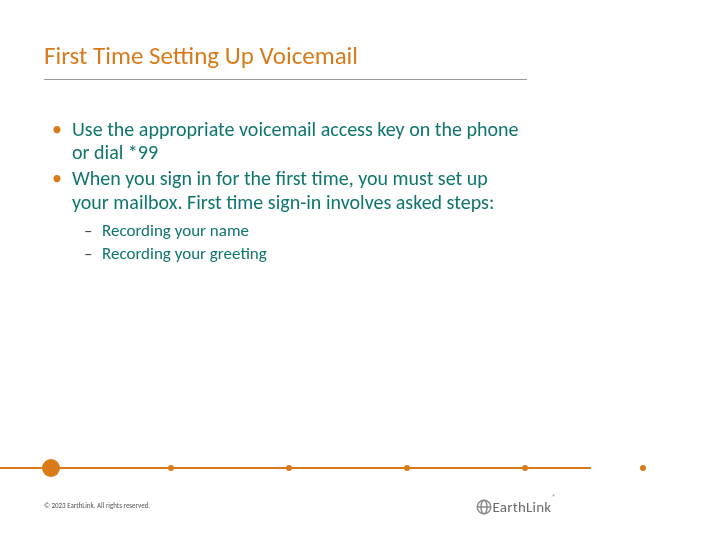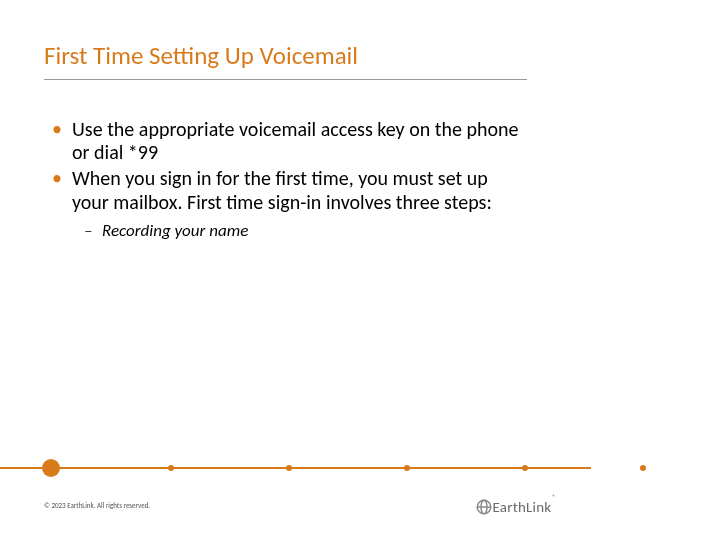--- a/index.html
+++ b/index.html
@@ -25,21 +25,21 @@
   }
   .title-rule {
     border: none;
     border-top: 1px solid #9a9a9a;
     margin-top: 8px;
     width: 100%;
   }
   .content {
     margin-top: 38px;
     font-size: 20px;
-    color: #000000;
+    color: #0f766e;
     line-height: 1.18;
   }
   ul.level1 {
     list-style: none;
     padding-left: 0;
   }
   ul.level1 > li {
     position: relative;
     padding-left: 28px;
     margin-bottom: 2px;
@@ -53,21 +53,20 @@
     font-size: 20px;
     line-height: 1.18;
   }
   ul.level2 {
     list-style: none;
     padding-left: 0;
     margin-top: 6px;
     margin-bottom: 6px;
     font-size: 17px;
     line-height: 1.35;
-    font-style: italic;
   }
   ul.level2 > li {
     position: relative;
     padding-left: 30px;
   }
   ul.level2 > li::before {
     content: "–";
     position: absolute;
     left: 12px;
     top: 0;
@@ -140,24 +139,27 @@
 
   <h1 class="title">First Time Setting Up Voicemail</h1>
   <hr class="title-rule">
 
   <div class="content">
     <ul class="level1">
       <li>
         <span>Use the appropriate voicemail access key on the phone or dial *99</span>
       </li>
       <li>
-        <span>When you sign in for the first time, you must set up your mailbox. First time sign-in involves three steps:</span>
+        <span>When you sign in for the first time, you must set up your mailbox. First time sign-in involves asked steps:</span>
         <ul class="level2">
           <li>
             <span>Recording your name</span>
+          </li>
+          <li>
+            <span>Recording your greeting</span>
           </li>
         </ul>
       </li>
     </ul>
   </div>
 
   <div class="timeline">
     <div class="line"></div>
     <div class="big"></div>
     <div class="dot" style="left:168px"></div>

